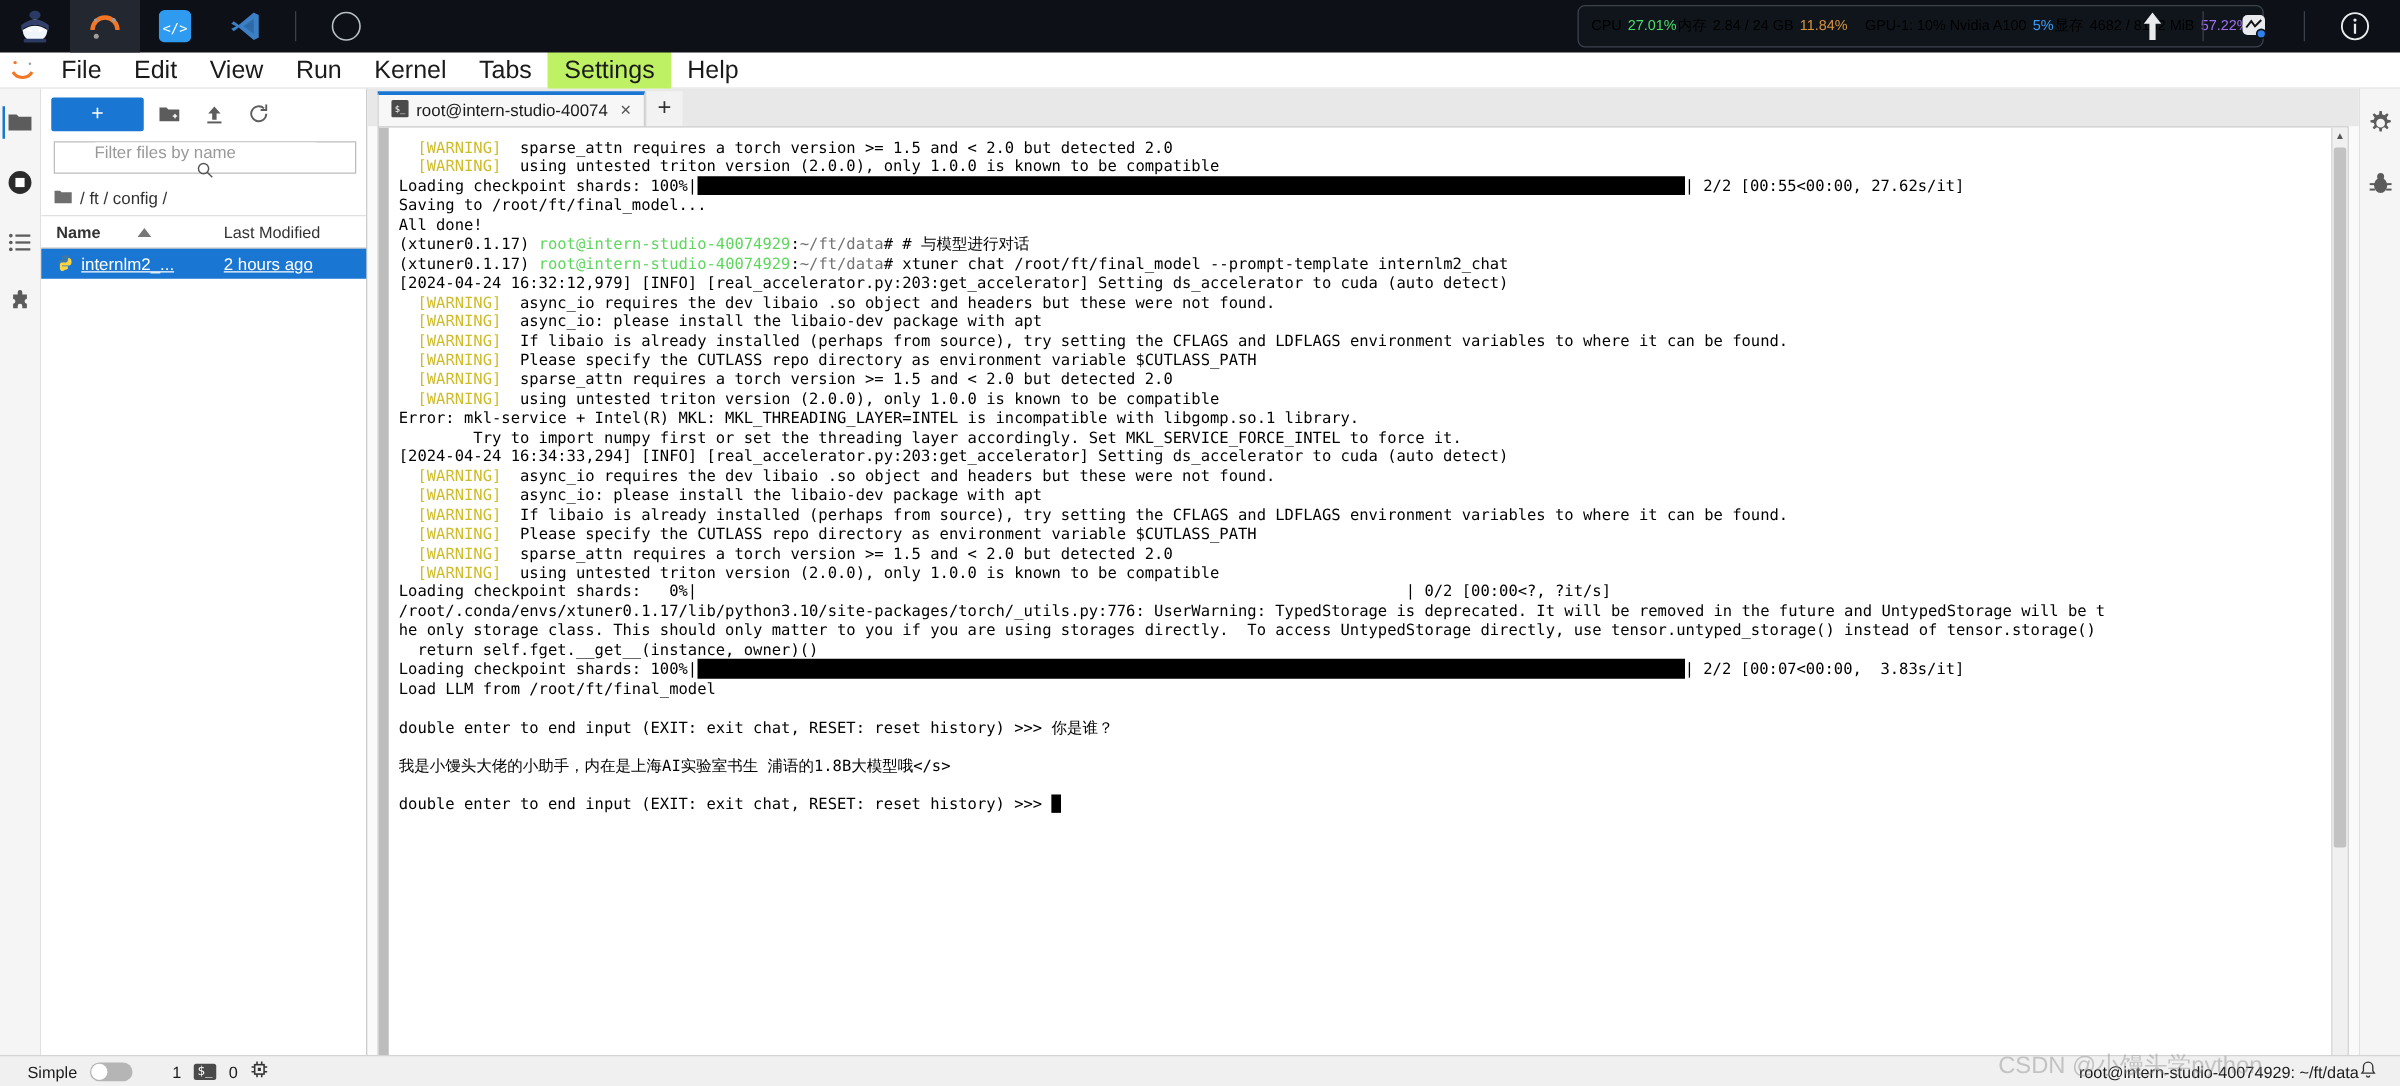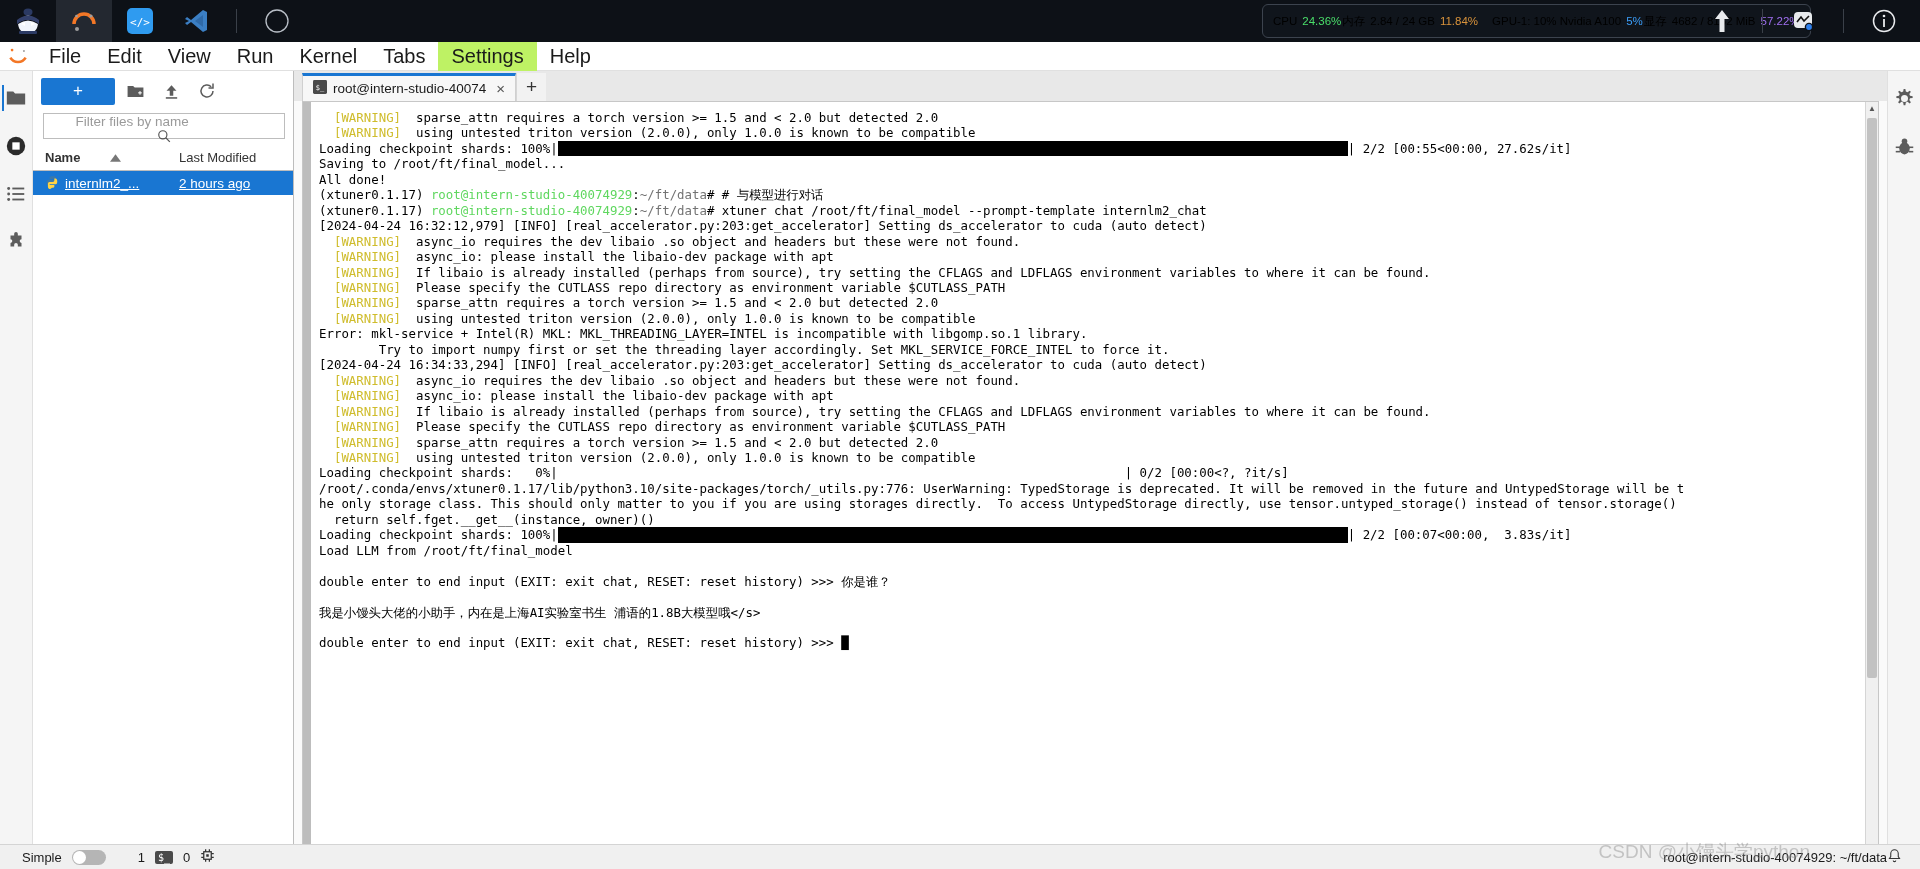--- a/index.html
+++ b/index.html
@@ -288,21 +288,21 @@
     <svg width="26" height="26" viewBox="0 0 26 26">
       <circle cx="13" cy="13" r="11" fill="none" stroke="#b9bfc7" stroke-width="1.3"></circle>
       <path d="M17 9 L11 15 L9 17 L15 11 Z" fill="#d8dde3"></path>
     </svg>
   </div>
 
   <div class="mon-wrap">
     <div class="mon-col">
       <div class="mon-line">
         <span class="lbl">CPU</span>
-        <span class="c-green">24.36%</span>
+        <span class="c-green">27.01%</span>
       </div>
       <div class="mon-line">
         <span class="lbl">内存</span>
         <span class="lbl">2.84 / 24 GB</span>
         <span class="c-orange">11.84%</span>
       </div>
     </div>
     <div class="mon-col">
       <div class="mon-line">
         <span class="lbl">GPU-1: 10% Nvidia A100</span>
@@ -418,20 +418,28 @@
     <div id="fb-filter">
       <input placeholder="Filter files by name" style="">
       <span>
         <svg width="14" height="14" viewBox="0 0 24 24">
             <circle cx="10" cy="10" r="7" fill="none" stroke="#555" stroke-width="2"></circle>
             <line x1="15" y1="15" x2="22" y2="22" stroke="#555" stroke-width="2"></line>
           </svg>
       </span>
     </div>
 
+    <div id="fb-breadcrumb">
+      <span>
+        <svg width="15" height="13" viewBox="0 0 24 20">
+            <path d="M1 2 h7 l2 2 h13 v14 h-22 z" fill="#6e6e6e"></path>
+          </svg>
+      </span>
+      <span>/ ft / config /</span>
+    </div>
 
     <div id="fb-header">
       <div class="col-name">
         <span>Name</span>
         <span>
           <svg width="11" height="8" viewBox="0 0 12 8">
               <path d="M6 0 L12 8 L0 8 Z" fill="#777"></path>
             </svg>
         </span>
       </div>

